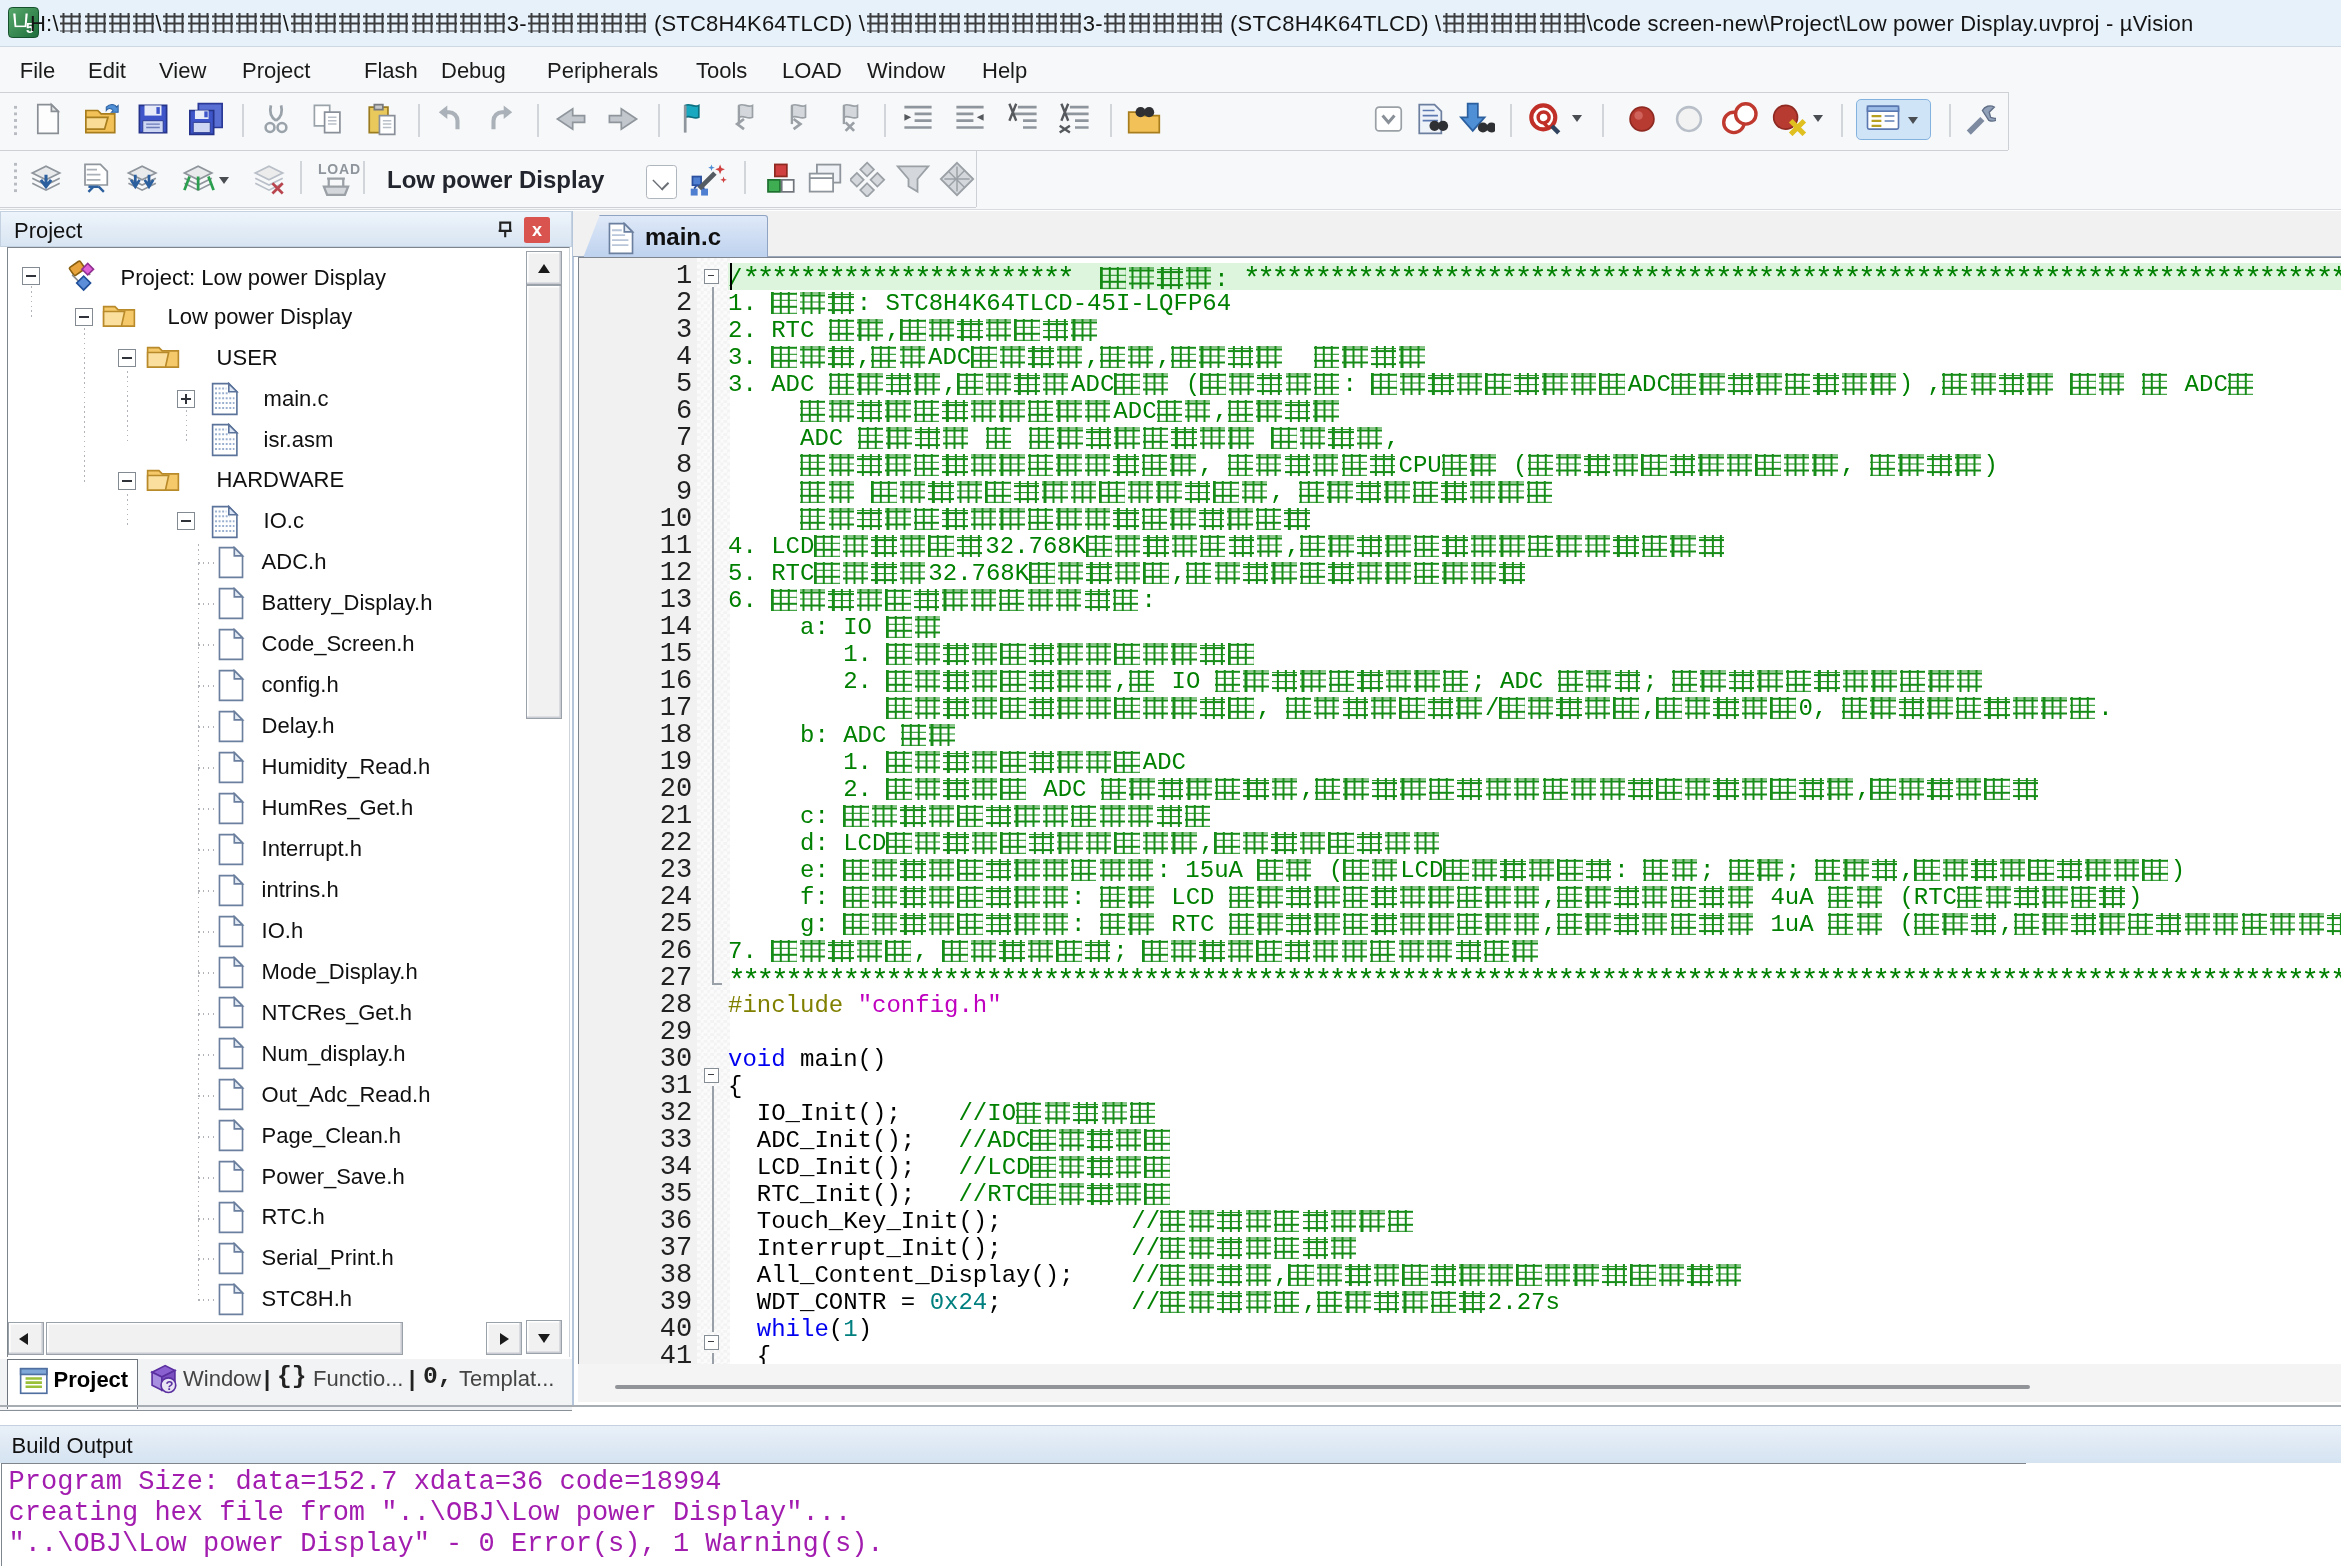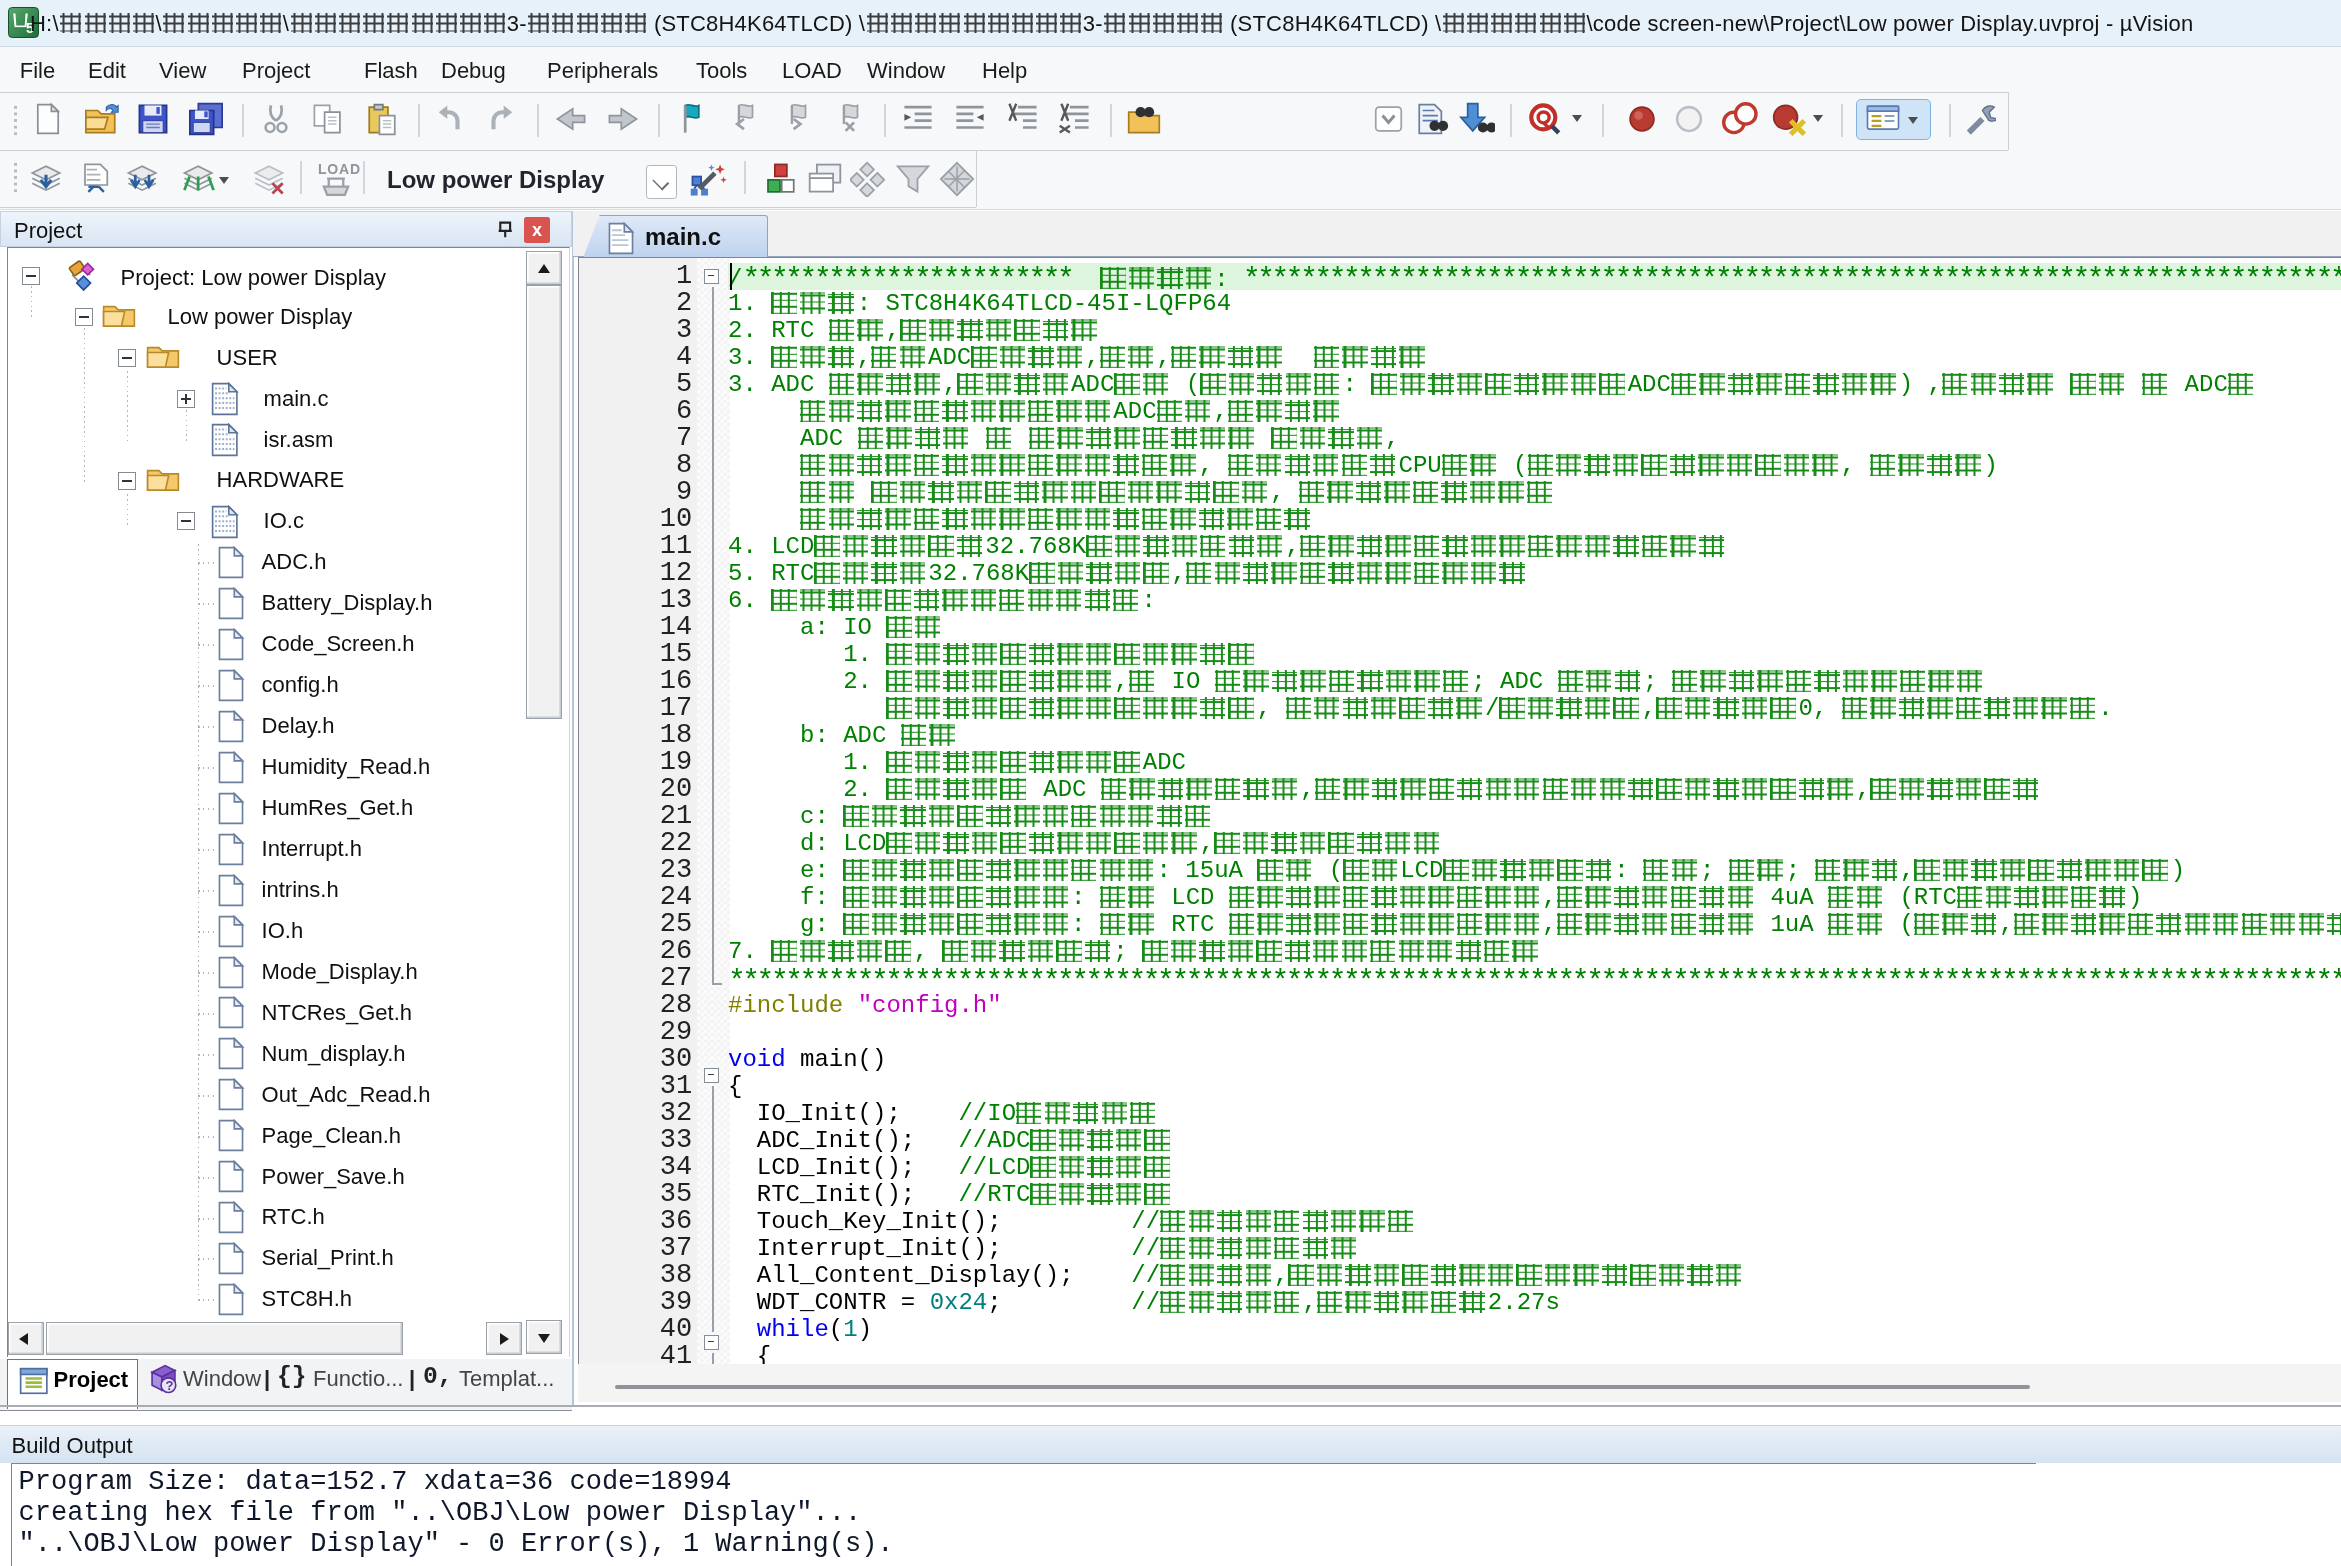--- a/index.html
+++ b/index.html
@@ -57,21 +57,21 @@
 .k:nth-child(3n){background-position:0 4.1px,4.9px 0}
 .k:nth-child(4n+1){background-position:0 0.8px,0.8px 0}
 .fb{position:absolute;width:14.7px;height:14.7px;background:#fff;border:1.6px solid #878d95}
 .fb:after{content:"";position:absolute;left:2.5px;top:4.9px;width:6.6px;height:1.6px;background:#3a3e44}
 .fline{position:absolute;width:1.6px;background:#9aa0a8}
 #edsb{position:absolute;left:578px;top:1364px;width:1764px;height:38px;background:#f4f4f4}
 #edsb .thumb{position:absolute;left:37px;top:21px;width:1415px;height:4.1px;background:#909398;border-radius:2.5px}
 
 #boh{position:absolute;left:0;top:1425px;width:2342px;height:38px;background:linear-gradient(#e9f0f8,#d5e3f1);border-top:0.8px solid #c3d1e0;font-size:22px;color:#111}
 #boh .t{position:absolute;left:11.5px;top:6.6px}
-#bo{position:absolute;left:11px;top:1463px;width:2025px;height:104px;background:#fff;border-top:1.6px solid #7f858d;border-left:1.6px solid #7f858d;font:27px "Liberation Mono",monospace;color:#0f172a;padding:3.3px 0 0 6.6px;white-space:pre}
+#bo{position:absolute;left:1px;top:1463px;width:2025px;height:104px;background:#fff;border-top:1.6px solid #7f858d;border-left:1.6px solid #7f858d;font:27px "Liberation Mono",monospace;color:#a21caf;padding:3.3px 0 0 6.6px;white-space:pre}
 #bo div{height:31px}
 .hline{position:absolute;background:#cdd1d6}
 </style></head><body>
 <div id="title">
     <div id="appico"></div>
     <div class="tx">H:\<b class="tk"></b><b class="tk"></b><b class="tk"></b><b class="tk"></b>\<b class="tk"></b><b class="tk"></b><b class="tk"></b><b class="tk"></b><b class="tk"></b>\<b class="tk"></b><b class="tk"></b><b class="tk"></b><b class="tk"></b><b class="tk"></b><b class="tk"></b><b class="tk"></b><b class="tk"></b><b class="tk"></b>3-<b class="tk"></b><b class="tk"></b><b class="tk"></b><b class="tk"></b><b class="tk"></b> (STC8H4K64TLCD) \<b class="tk"></b><b class="tk"></b><b class="tk"></b><b class="tk"></b><b class="tk"></b><b class="tk"></b><b class="tk"></b><b class="tk"></b><b class="tk"></b>3-<b class="tk"></b><b class="tk"></b><b class="tk"></b><b class="tk"></b><b class="tk"></b> (STC8H4K64TLCD) \<b class="tk"></b><b class="tk"></b><b class="tk"></b><b class="tk"></b><b class="tk"></b><b class="tk"></b>\code screen-new\Project\Low power Display.uvproj - µVision</div>
   </div>
 <div id="menu">
     <span style="left:19.7px">File</span>
     <span style="left:88px">Edit</span>

